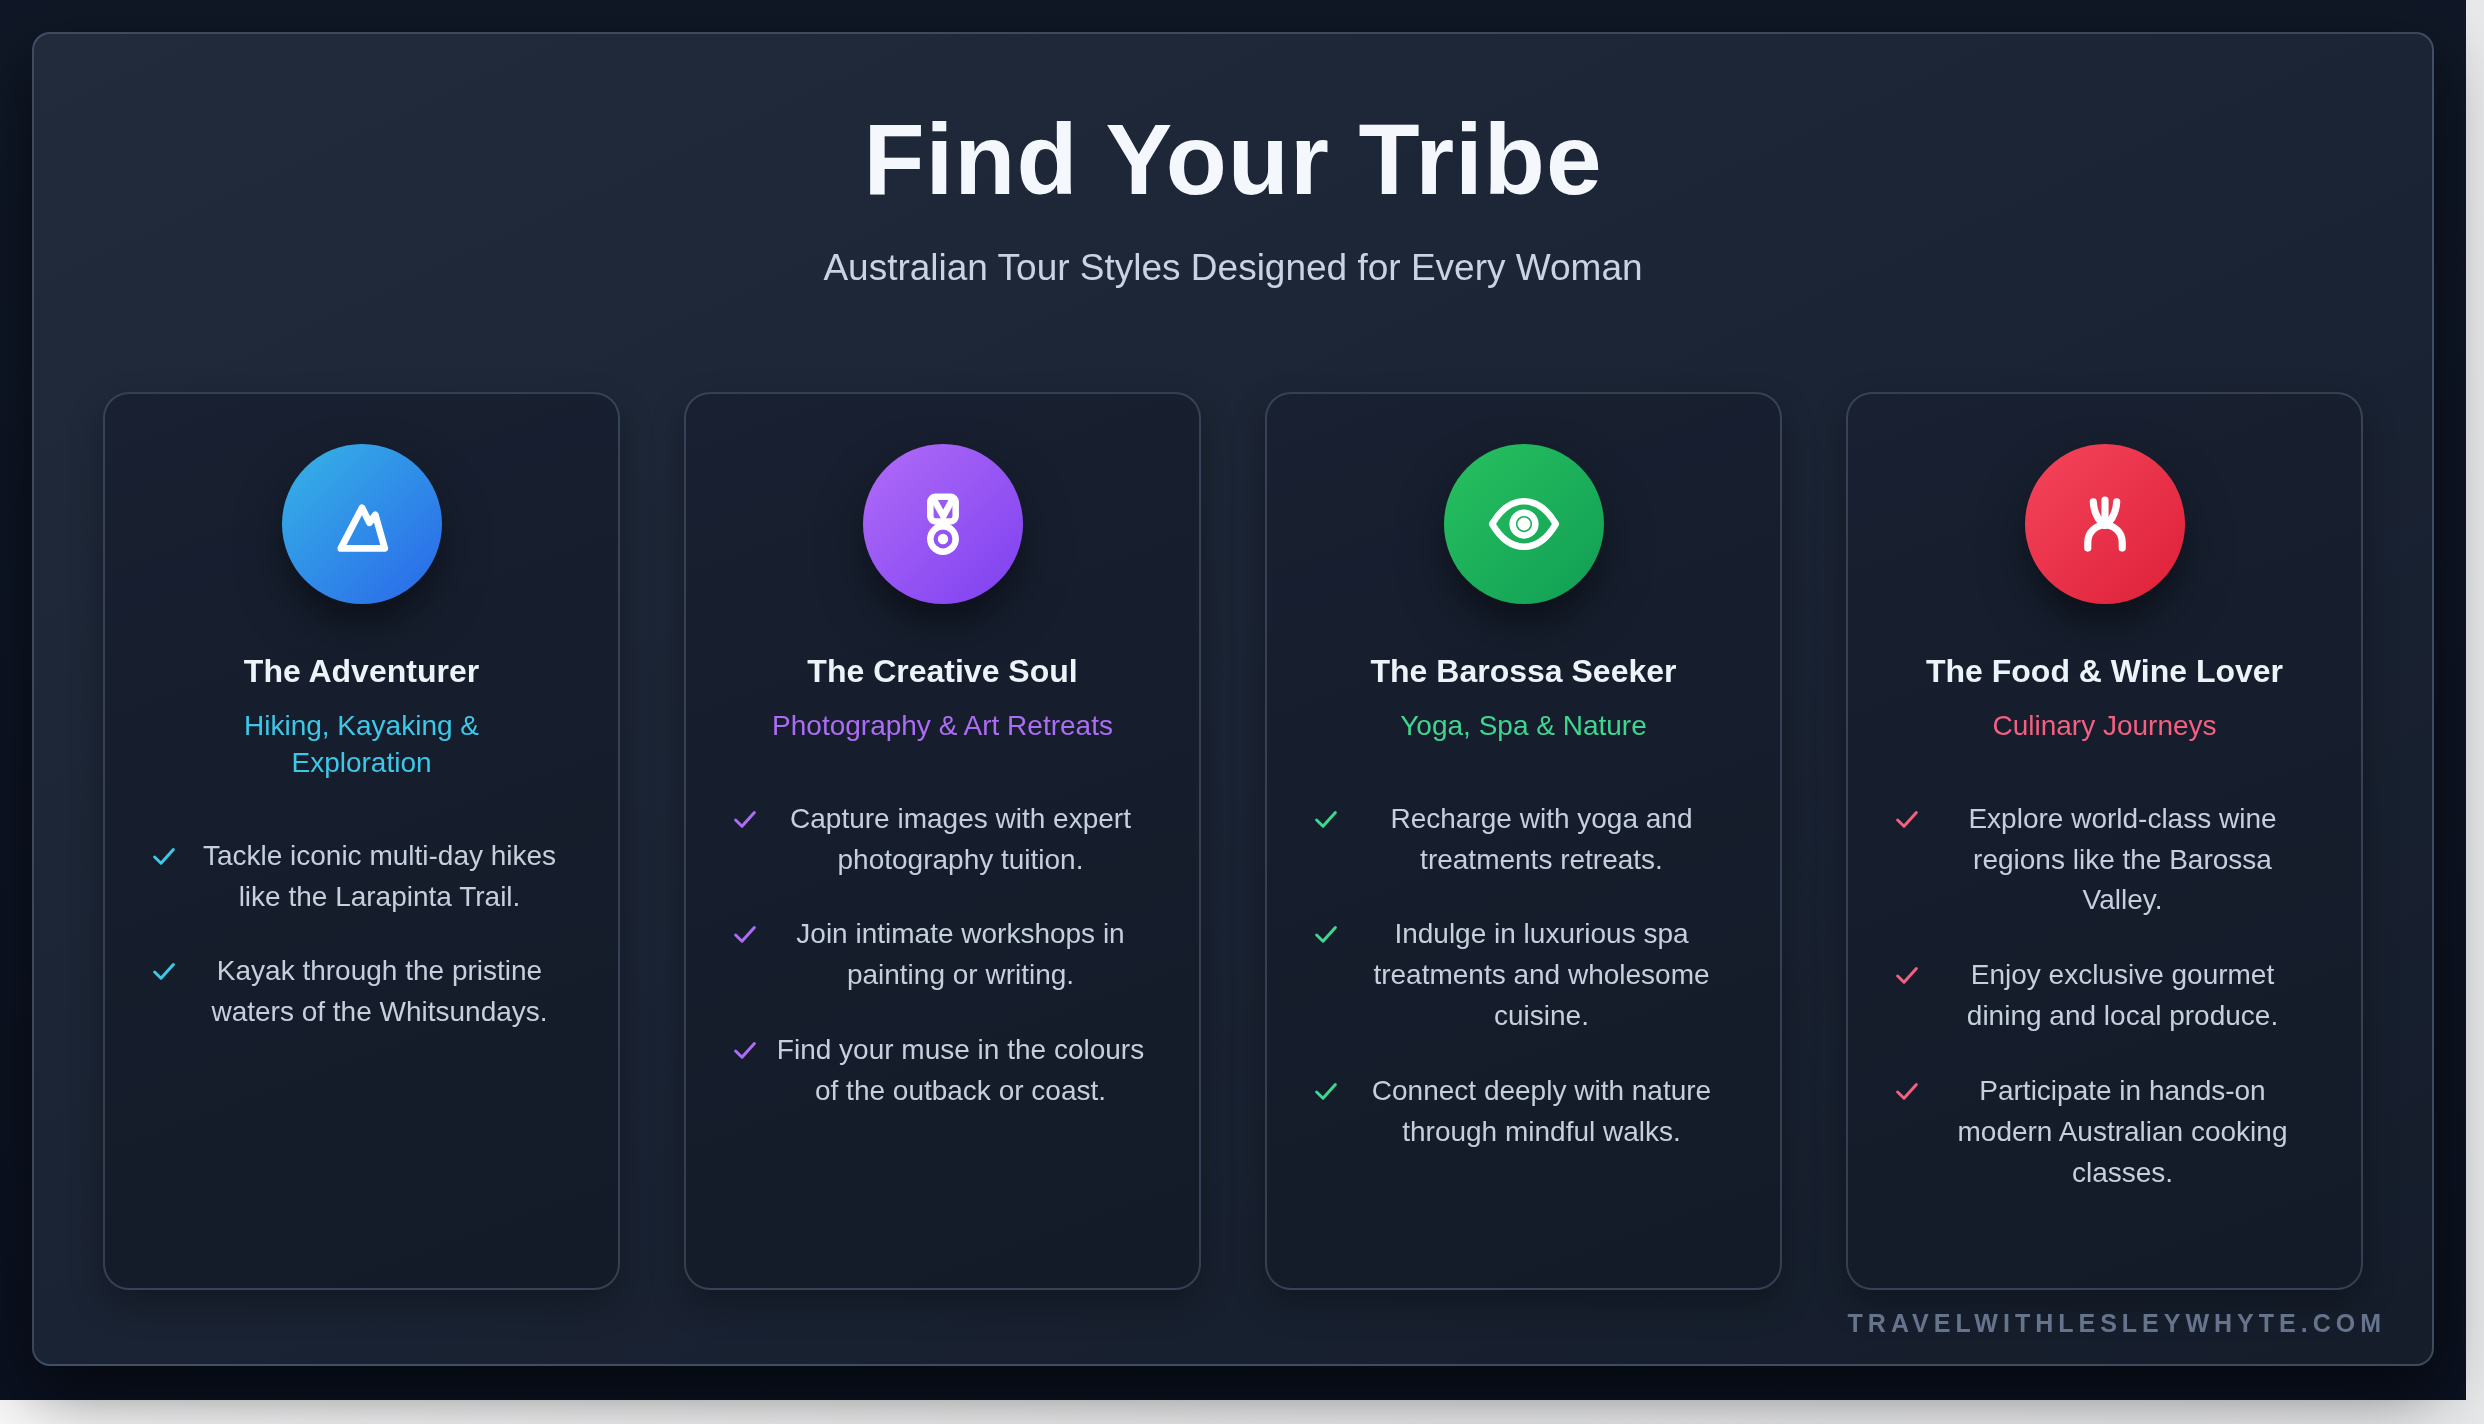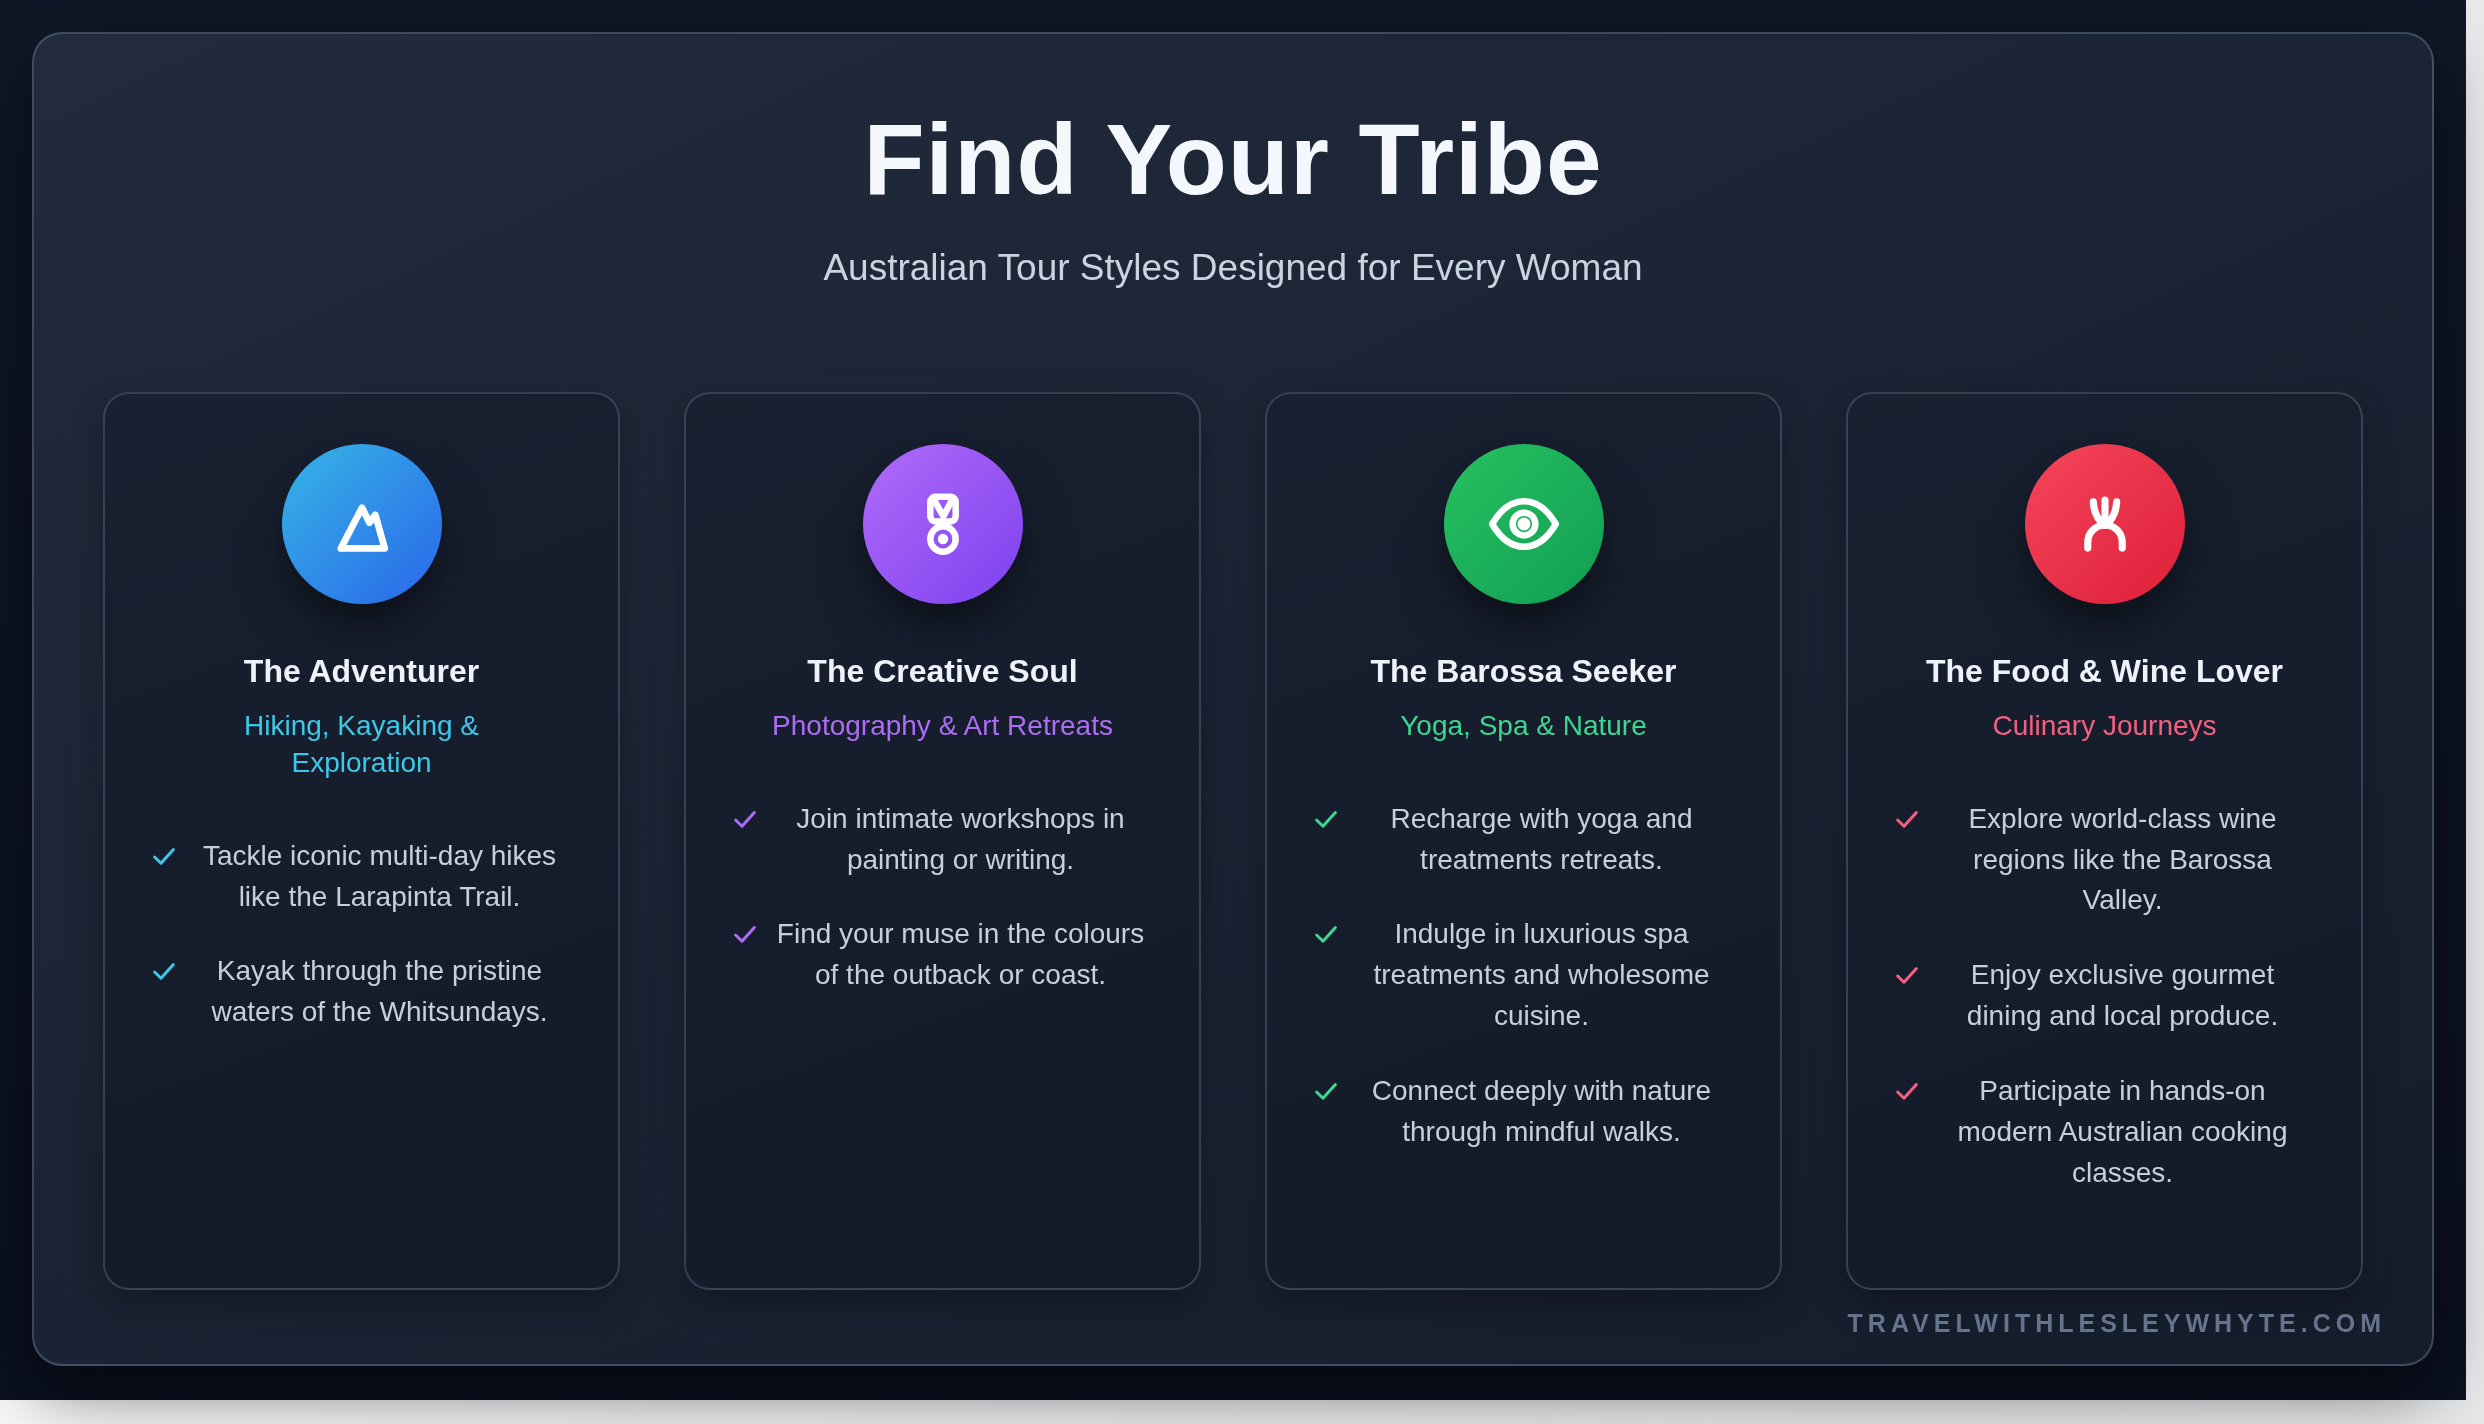--- a/index.html
+++ b/index.html
@@ -7,21 +7,21 @@
     width:2484px;height:1424px;overflow:hidden;position:relative;
     background:linear-gradient(100deg,#fbfbfc 0%,#ececee 55%,#e7e8ea 100%);
     font-family:"Liberation Sans", sans-serif;
   }
   .canvas{
     position:absolute;left:0;top:0;width:2466px;height:1400px;
     background:linear-gradient(180deg,#101827 0%,#0d1423 55%,#0b1120 100%);
   }
   .panel{
     position:absolute;left:32px;top:32px;width:2402px;height:1334px;
-    box-sizing:border-box;border-radius:30px;
+    box-sizing:border-box;border-radius:18px;
     border:2px solid rgba(110,130,158,.42);
     background:linear-gradient(155deg,#212b3c 0%,#1a2333 55%,#151d2b 100%);
     box-shadow:0 24px 70px rgba(0,0,0,.55);
   }
   .header{text-align:center;padding-top:70px;}
   .page-title{
     margin:0;font-size:100px;line-height:1.1;font-weight:800;
     color:#f4f7fb;letter-spacing:1px;
   }
   .page-subtitle{
@@ -117,20 +117,28 @@
         </div>
         <h2 class="card-name">The Creative Soul</h2>
         <p class="card-tagline">Photography &amp; Art Retreats</p>
         <ul class="features">
           <li>
             <span class="check">
                 <svg viewBox="0 0 24 24" fill="none" stroke="currentColor" stroke-width="2.4" stroke-linecap="round" stroke-linejoin="round">
                   <path d="M4.5 12.8 L9.6 17.8 L19.5 6.8"></path>
                 </svg>
               </span>
+            <span class="feature-text">Capture images with expert photography tuition.</span>
+          </li>
+          <li>
+            <span class="check">
+                <svg viewBox="0 0 24 24" fill="none" stroke="currentColor" stroke-width="2.4" stroke-linecap="round" stroke-linejoin="round">
+                  <path d="M4.5 12.8 L9.6 17.8 L19.5 6.8"></path>
+                </svg>
+              </span>
             <span class="feature-text">Join intimate workshops in painting or writing.</span>
           </li>
           <li>
             <span class="check">
                 <svg viewBox="0 0 24 24" fill="none" stroke="currentColor" stroke-width="2.4" stroke-linecap="round" stroke-linejoin="round">
                   <path d="M4.5 12.8 L9.6 17.8 L19.5 6.8"></path>
                 </svg>
               </span>
             <span class="feature-text">Find your muse in the colours of the outback or coast.</span>
           </li>

